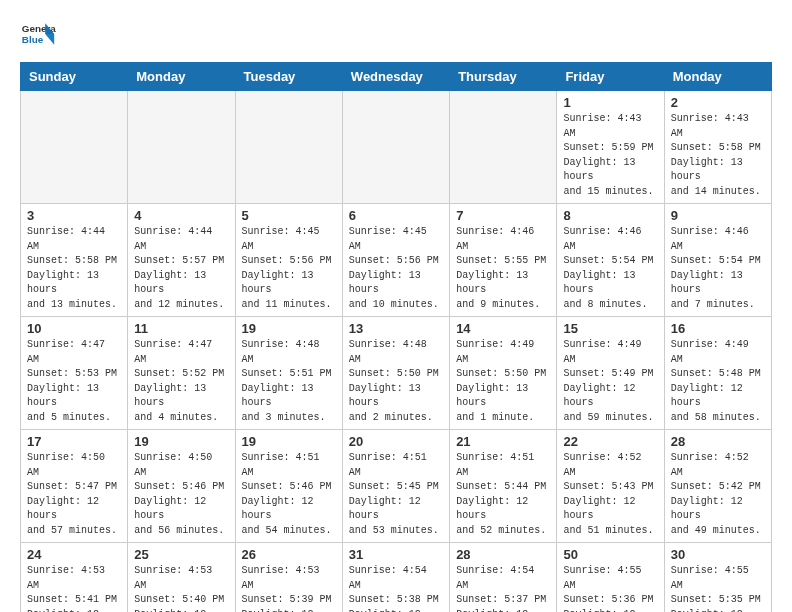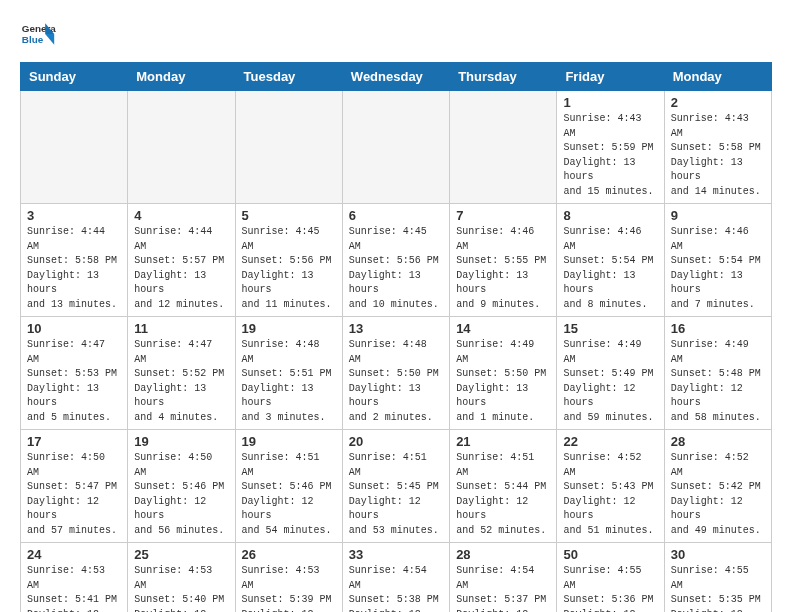--- a/index.html
+++ b/index.html
@@ -306,21 +306,21 @@
 and 47 minutes.</div>
           </td>
           <td>
             <div class="day-number">26</div>
             <div class="day-info" style="white-space: pre-line;">Sunrise: 4:53 AM
 Sunset: 5:39 PM
 Daylight: 12 hours
 and 45 minutes.</div>
           </td>
           <td>
-            <div class="day-number">33</div>
+            <div class="day-number">31</div>
             <div class="day-info" style="white-space: pre-line;">Sunrise: 4:54 AM
 Sunset: 5:38 PM
 Daylight: 12 hours
 and 44 minutes.</div>
           </td>
           <td>
             <div class="day-number">28</div>
             <div class="day-info" style="white-space: pre-line;">Sunrise: 4:54 AM
 Sunset: 5:37 PM
 Daylight: 12 hours

